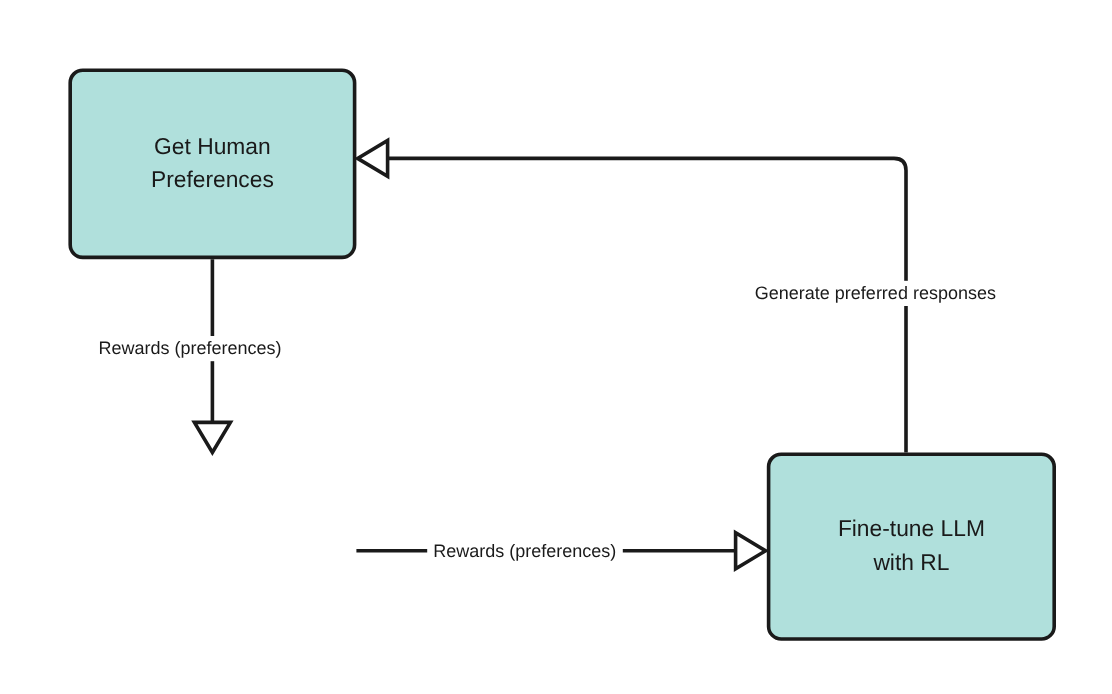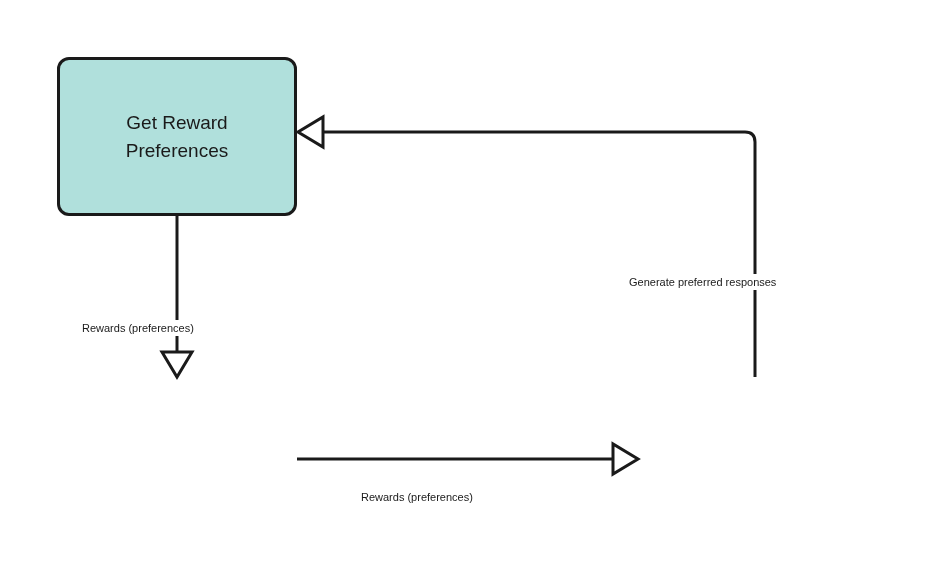--- a/index.html
+++ b/index.html
@@ -59,27 +59,26 @@
   }
   #node-finetune {
     left: 639px;
     top: 377px;
     width: 241px;
     height: 157px;
   }
   .edge-label {
     position: absolute;
     color: #1a1a1a;
-    font-size: 11px;
+    font-size: 15px;
     font-family: "Liberation Sans", sans-serif;
     background: #ffffff;
     white-space: nowrap;
     padding: 2px 5px;
     z-index: 3;
-    margin-top: 40px;
   }
   #edge-label-rewards-down {
     left: 77px;
     top: 280px;
   }
   #edge-label-rewards-right {
     left: 356px;
     top: 449px;
   }
   #edge-label-generate {
@@ -104,25 +103,29 @@
       <polygon points="613,444 613,474 638,459" fill="#ffffff" stroke="#1a1a1a" stroke-width="3" stroke-linejoin="miter"></polygon>
     </g>
 
     <g>
       <path d="M 755 377 L 755 142 Q 755 132 745 132 L 323 132" fill="none" stroke="#1a1a1a" stroke-width="3" stroke-linecap="butt" stroke-linejoin="round"></path>
       <polygon points="323,117 323,147 298,132" fill="#ffffff" stroke="#1a1a1a" stroke-width="3" stroke-linejoin="miter"></polygon>
     </g>
   </svg>
 
   <div class="node" id="node-human-pref">
-    <span class="node-label">Get Reward
+    <span class="node-label">Get Human
 Preferences</span>
   </div>
 
 
+  <div class="node" id="node-finetune">
+    <span class="node-label">Fine-tune LLM
+with RL</span>
+  </div>
 
   <div class="edge-label" id="edge-label-rewards-down">Rewards (preferences)</div>
 
   <div class="edge-label" id="edge-label-rewards-right">Rewards (preferences)</div>
 
   <div class="edge-label" id="edge-label-generate">Generate preferred responses</div>
 
 </div>
 
 </body></html>

